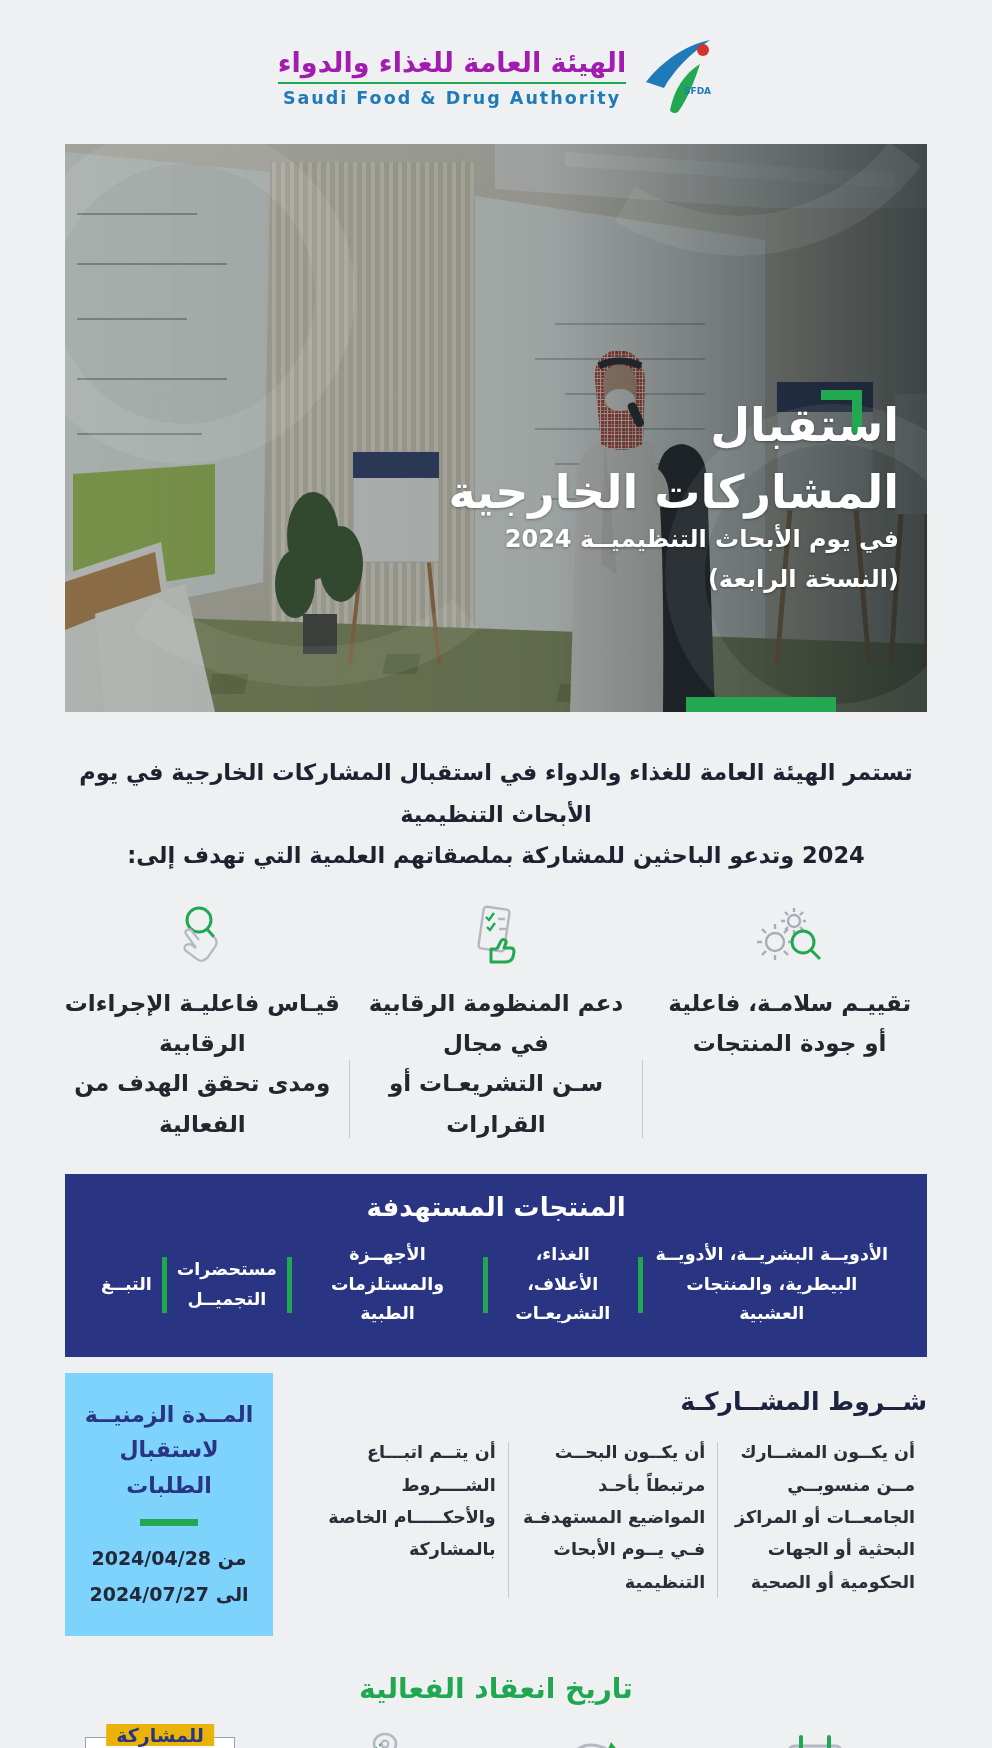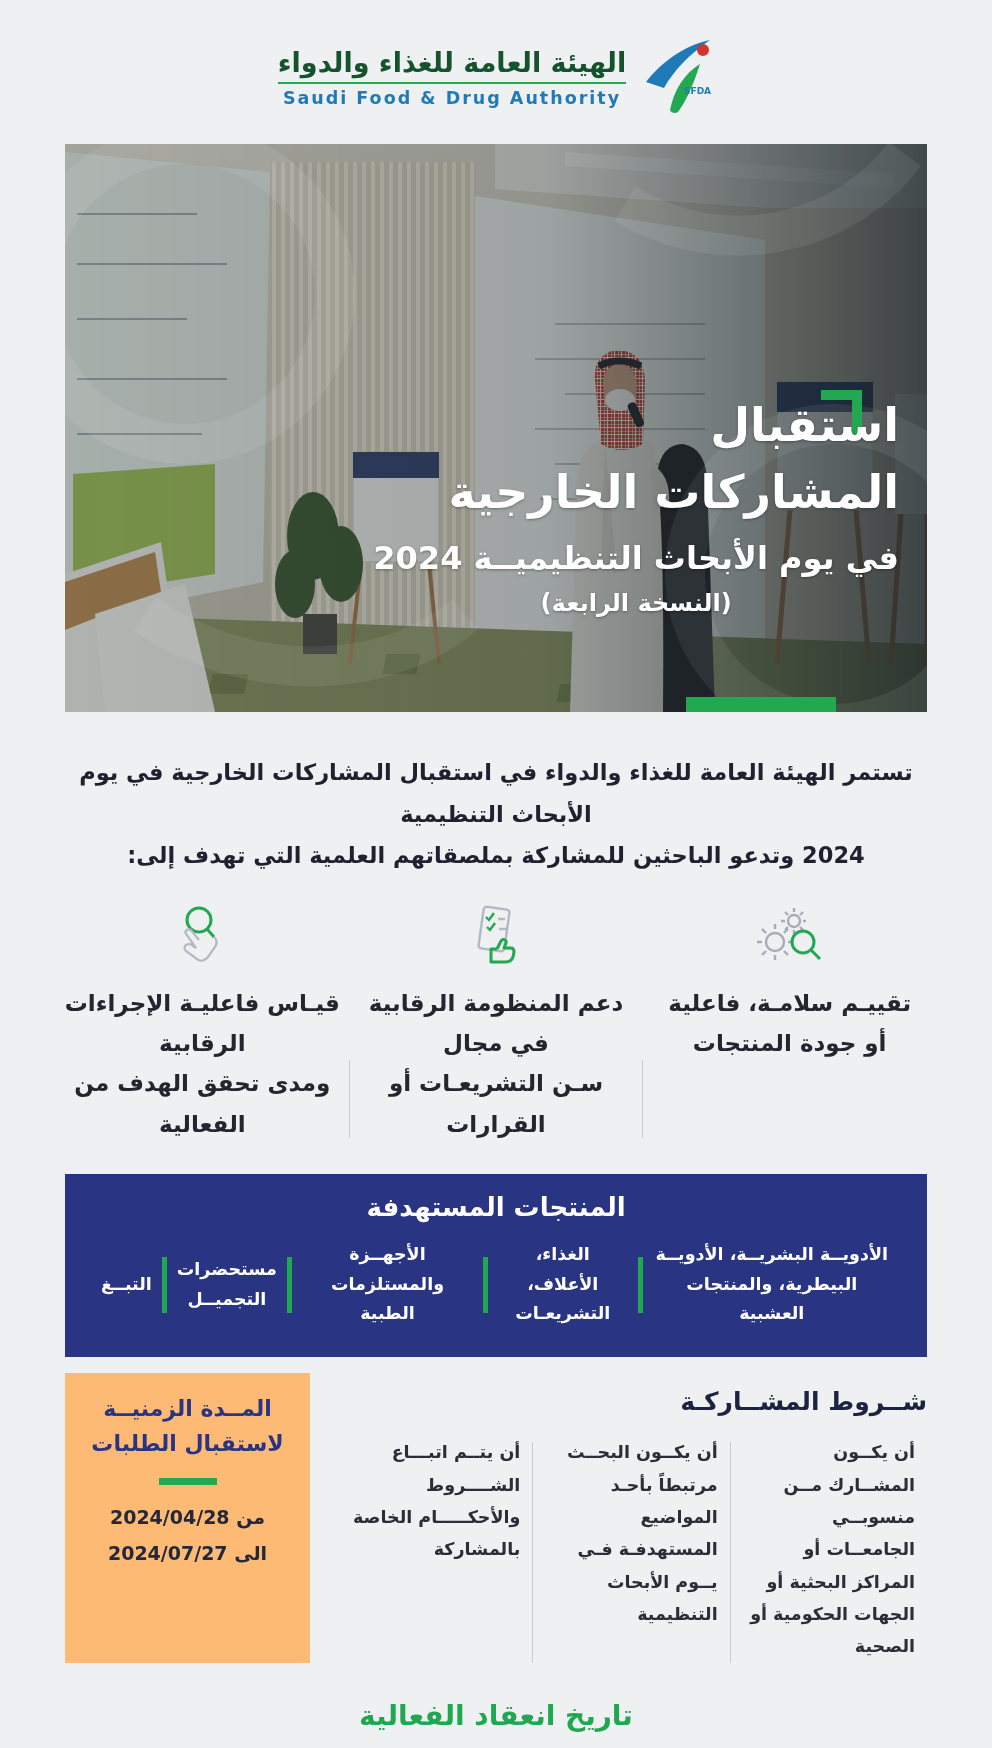--- a/index.html
+++ b/index.html
@@ -2,30 +2,30 @@
 <html lang="ar"><head>
 <meta charset="utf-8">
 <style>
   * { margin:0; padding:0; box-sizing:border-box; }
   html,body { width:992px; background:#eff0f2; font-family:"DejaVu Sans", sans-serif; }
   body { height:1748px; overflow:hidden; }
 
   
   .header { display:flex; justify-content:center; align-items:center; gap:14px; padding-top:36px; }
   .logo-text { text-align:center; direction:rtl; }
-  .logo-ar { color:#14532d; font-size:27px; font-weight:bold; letter-spacing:.5px; border-bottom:2px solid #21a850; padding-bottom:4px; display:inline-block; }
+  .logo-ar { color:#a21caf; font-size:27px; font-weight:bold; letter-spacing:.5px; border-bottom:2px solid #21a850; padding-bottom:4px; display:inline-block; }
   .logo-en { color:#1f7ab8; font-size:17.5px; font-weight:bold; letter-spacing:2px; margin-top:4px; }
 
   
   .hero { position:relative; width:862px; height:568px; margin:26px auto 0; overflow:hidden; background:#ec4899; }
   .hero svg.photo { position:absolute; inset:0; }
   .hero-title { position:absolute; top:248px; right:28px; text-align:right; color:#ffffff; direction:rtl; z-index:3; }
   .hero-title .big { font-size:46px; font-weight:bold; line-height:1.45; text-shadow:0 1px 3px rgba(0,0,0,.35); }
-  .hero-title .sub { font-size:32px; font-weight:bold; margin-top:14px; text-shadow:0 1px 3px rgba(0,0,0,.35); }
-  .hero-title .edition { font-size:24px; font-weight:bold; margin-top:12px; text-shadow:0 1px 3px rgba(0,0,0,.35);text-align:center; }
+  .hero-title .sub { font-size:24px; font-weight:bold; margin-top:0; text-shadow:0 1px 3px rgba(0,0,0,.35); }
+  .hero-title .edition { font-size:24px; font-weight:bold; margin-top:12px; text-shadow:0 1px 3px rgba(0,0,0,.35); }
   .corner-bracket { position:absolute; top:246px; right:65px; width:41px; height:44px; border-top:10px solid #21a850; border-right:10px solid #21a850; z-index:3; }
   .hero-green-bar { position:absolute; bottom:0; right:91px; width:150px; height:15px; background:#21a850; z-index:3; }
 
   
   .intro { width:880px; margin:40px auto 0; text-align:center; direction:rtl; color:#1e2230; font-size:22.5px; font-weight:bold; line-height:1.85; }
 
   
   .goals { width:880px; margin:26px auto 0; display:flex; direction:rtl; align-items:flex-start; }
   .goal { flex:1; text-align:center; }
   .goal .g-icon { height:66px; display:flex; align-items:center; justify-content:center; }
@@ -39,21 +39,21 @@
   .product-item { color:#ffffff; font-size:17.5px; font-weight:bold; line-height:1.7; text-align:center; direction:rtl; }
   .product-sep { width:5px; height:56px; background:#1fa850; flex:0 0 auto; }
 
   
   .conditions { width:862px; margin:16px auto 0; display:flex; direction:rtl; gap:26px; }
   .conditions-main { flex:1; padding-top:14px; }
   .conditions-title { color:#1c2340; font-size:25px; font-weight:bold; text-align:right; direction:rtl; }
   .conditions-row { display:flex; direction:rtl; margin-top:20px; }
   .condition { flex:1; padding:0 12px; color:#2a2e38; font-size:17.5px; font-weight:bold; line-height:1.85; text-align:right; direction:rtl; }
   .cond-divider { width:1px; background:#c7cad2; margin-top:6px; }
-  .period-box { width:245px; background:#fdba74; padding:18px 16px; text-align:center; direction:rtl; }
+  .period-box { width:208px; background:#7dd3fc; padding:24px 16px; text-align:center; direction:rtl; }
   .period-title { color:#293583; font-size:22px; font-weight:bold; line-height:1.6; }
   .period-dash { width:58px; height:7px; background:#21a850; margin:16px auto 14px; }
   .period-date { color:#23283a; font-size:19px; font-weight:bold; line-height:1.9; direction:rtl; }
 
   
   .event { width:862px; margin:36px auto 0; }
   .event-title { color:#1fa850; text-align:center; font-size:28px; font-weight:bold; direction:rtl; }
   .event-row { display:flex; direction:rtl; align-items:flex-start; margin-top:22px; justify-content:space-between; }
   .event-block { flex:1; text-align:center; }
   .event-block .e-icon { height:86px; display:flex; align-items:center; justify-content:center; }

